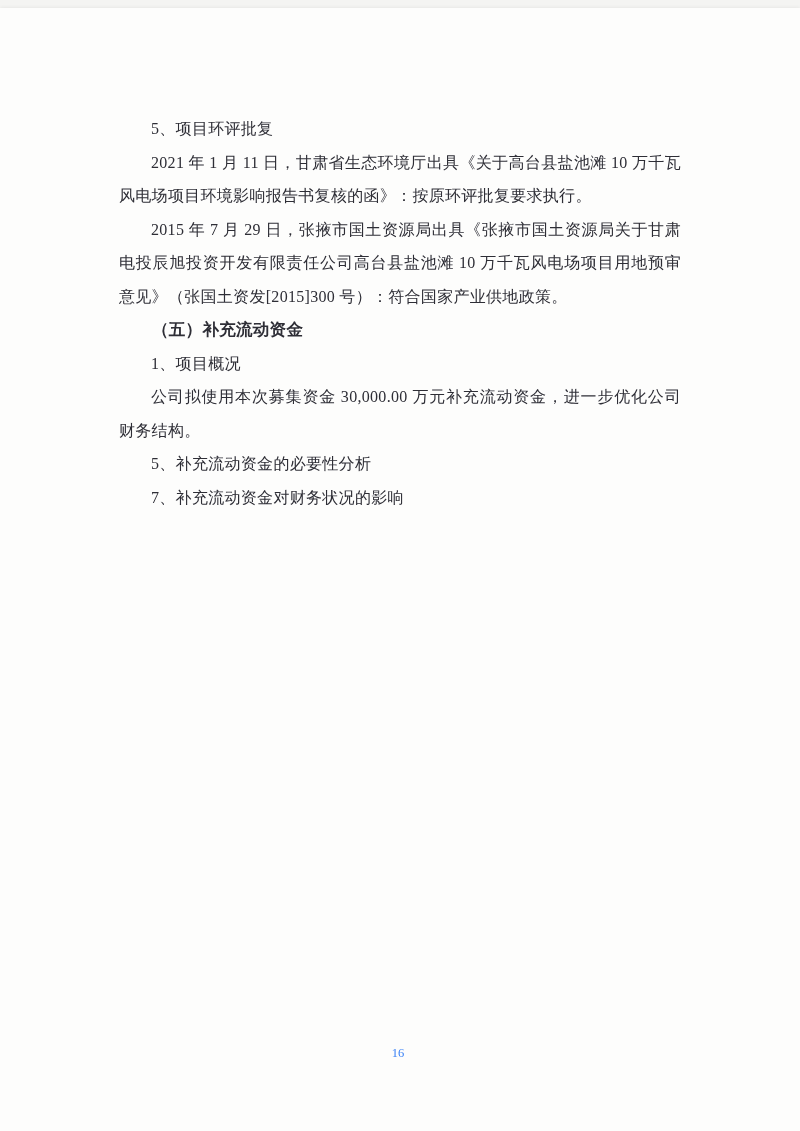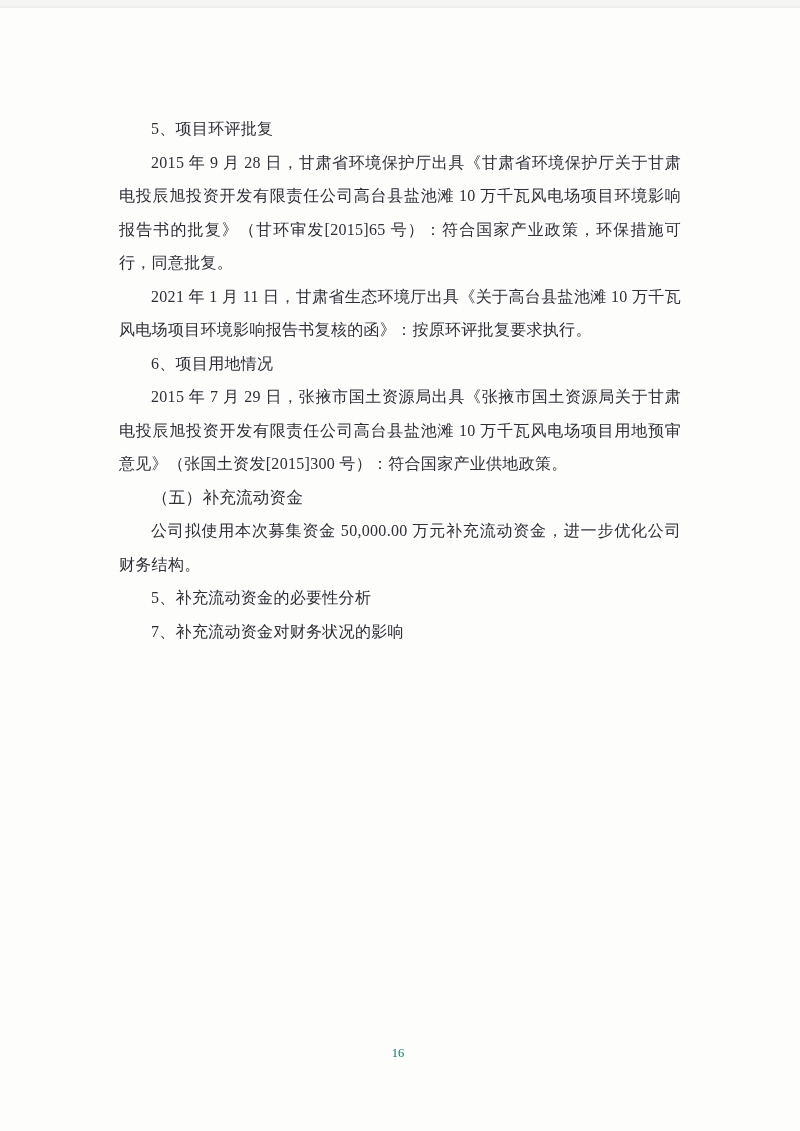--- a/index.html
+++ b/index.html
@@ -31,44 +31,43 @@
   }
   .content p {
     margin: 0;
     padding: 0;
     text-indent: 2em;
   }
   .content .h3 {
     text-align: left;
   }
   .content .h2 {
-    font-weight: normal;
+    font-weight: bold;
     font-size: 16.5px;
     text-align: left;
   }
   .page-footer {
     position: absolute;
     left: 0;
     top: 1038px;
     width: 796px;
     text-align: center;
     font-size: 12.5px;
-    color: #0f766e;
+    color: #3b82f6;
     font-family: "Liberation Serif", "DejaVu Serif", serif;
   }
 </style>
 </head>
 <body>
 
 <div class="page">
   <div class="content">
     <p class="h3">5、项目环评批复</p>
-    <p class="para">2015 年 9 月 28 日，甘肃省环境保护厅出具《甘肃省环境保护厅关于甘肃电投辰旭投资开发有限责任公司高台县盐池滩 10 万千瓦风电场项目环境影响报告书的批复》（甘环审发[2015]65 号）：符合国家产业政策，环保措施可行，同意批复。</p>
     <p class="para">2021 年 1 月 11 日，甘肃省生态环境厅出具《关于高台县盐池滩 10 万千瓦风电场项目环境影响报告书复核的函》：按原环评批复要求执行。</p>
-    <p class="h3">6、项目用地情况</p>
     <p class="para">2015 年 7 月 29 日，张掖市国土资源局出具《张掖市国土资源局关于甘肃电投辰旭投资开发有限责任公司高台县盐池滩 10 万千瓦风电场项目用地预审意见》（张国土资发[2015]300 号）：符合国家产业供地政策。</p>
     <p class="h2">（五）补充流动资金</p>
-    <p class="para">公司拟使用本次募集资金 50,000.00 万元补充流动资金，进一步优化公司财务结构。</p>
+    <p class="h3">1、项目概况</p>
+    <p class="para">公司拟使用本次募集资金 30,000.00 万元补充流动资金，进一步优化公司财务结构。</p>
     <p class="h3">5、补充流动资金的必要性分析</p>
     <p class="h3">7、补充流动资金对财务状况的影响</p>
   </div>
   <div class="page-footer">16</div>
 </div>
 
 </body></html>

